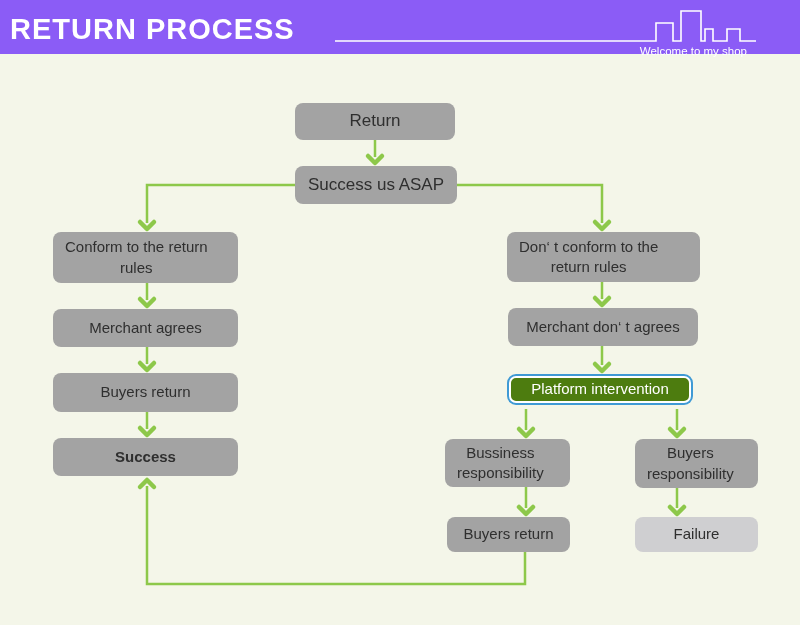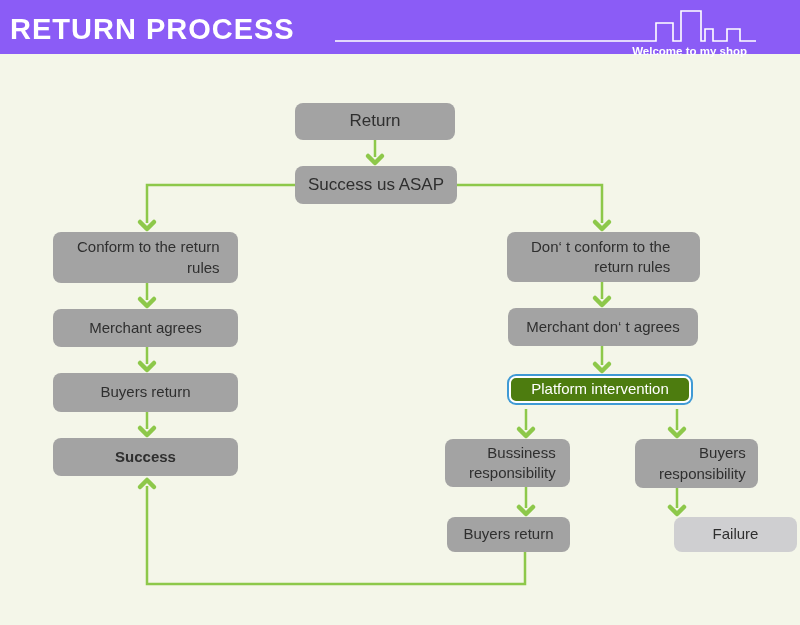--- a/index.html
+++ b/index.html
@@ -14,42 +14,42 @@
     background:#8b5cf6;
     text-align:center;
   }
   .header .title{
     position:absolute;left:10px;top:13px;
     font-size:29px;font-weight:bold;color:#ffffff;
     letter-spacing:1px;white-space:nowrap;
   }
   .header .tagline{
     position:absolute;right:53px;top:45px;
-    font-size:11.5px;font-weight:bold;color:#ffffff;white-space:nowrap;
+    font-size:11.5px;font-weight:normal;color:#ffffff;white-space:nowrap;
   }
   .header svg{position:absolute;left:0;top:0;}
   
   .node{
     position:absolute;box-sizing:border-box;
     background:#a3a3a3;border-radius:8px;
     color:#2f2f2f;font-size:15px;line-height:1.35;
     display:flex;align-items:center;
   }
   .node.center{justify-content:center;text-align:center;}
-  .node.leftpad{padding-left:24px;padding-right:6px;text-align:right;}
+  .node.leftpad{padding-left:12px;padding-right:6px;text-align:center;}
   .node.big{font-size:17px;}
   .node.two-line{white-space:pre-line;}
   .node.platform{
     background:#4d7c0f;color:#ffffff;
     border:2px solid #ffffff;
     box-shadow:0 0 0 2px #3f9ad5;
     border-radius:7px;
     justify-content:center;text-align:center;
   }
-  .node.gray{background:#cfcfd1;margin-left:39px;}
+  .node.gray{background:#cfcfd1;}
   
   .n-return{left:295px;top:103px;width:160px;height:37px;}
   .n-contact{left:295px;top:166px;width:162px;height:38px;}
   .n-conform{left:53px;top:232px;width:185px;height:51px;}
   .n-merchant-agrees{left:53px;top:309px;width:185px;height:38px;}
   .n-buyers-return-left{left:53px;top:373px;width:185px;height:39px;}
   .n-success{left:53px;top:438px;width:185px;height:38px;font-weight:bold;}
   .n-dont-conform{left:507px;top:232px;width:193px;height:50px;}
   .n-merchant-dont{left:508px;top:308px;width:190px;height:38px;}
   .n-platform{left:509px;top:376px;width:182px;height:27px;}

